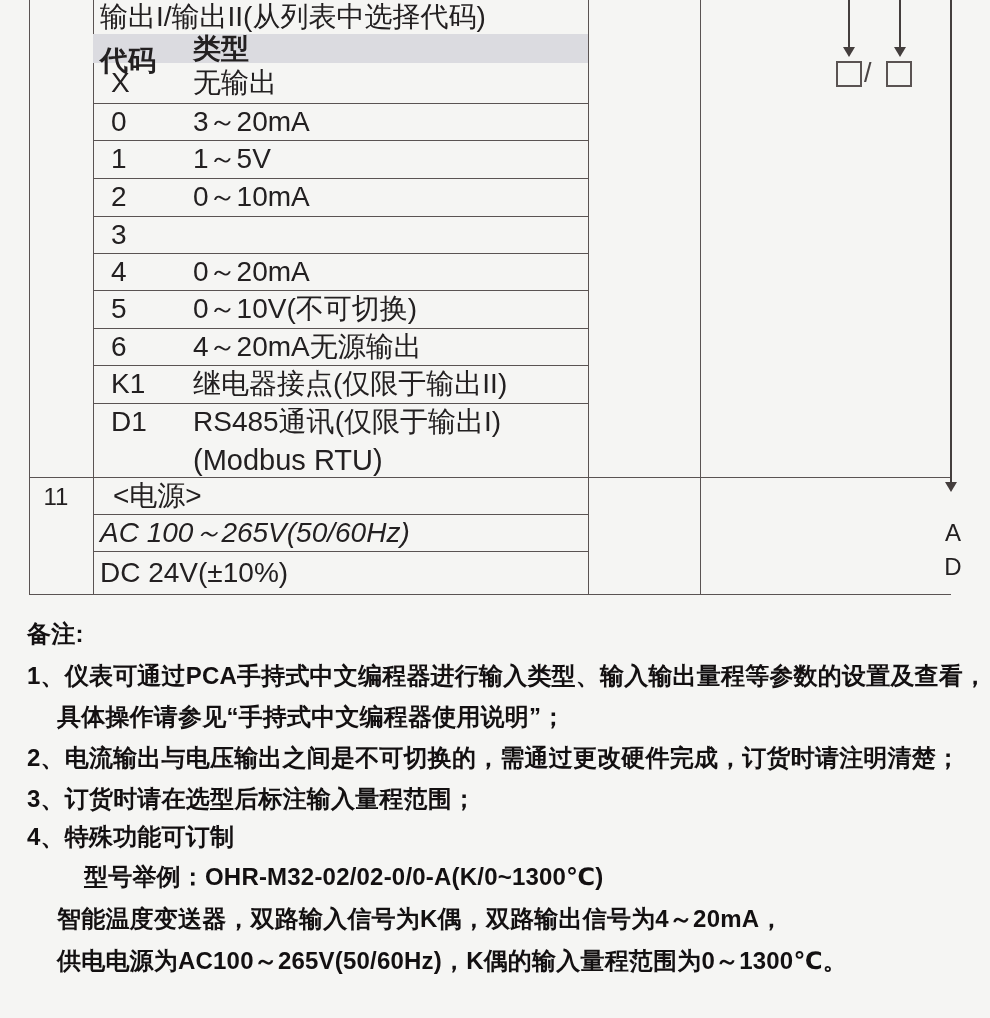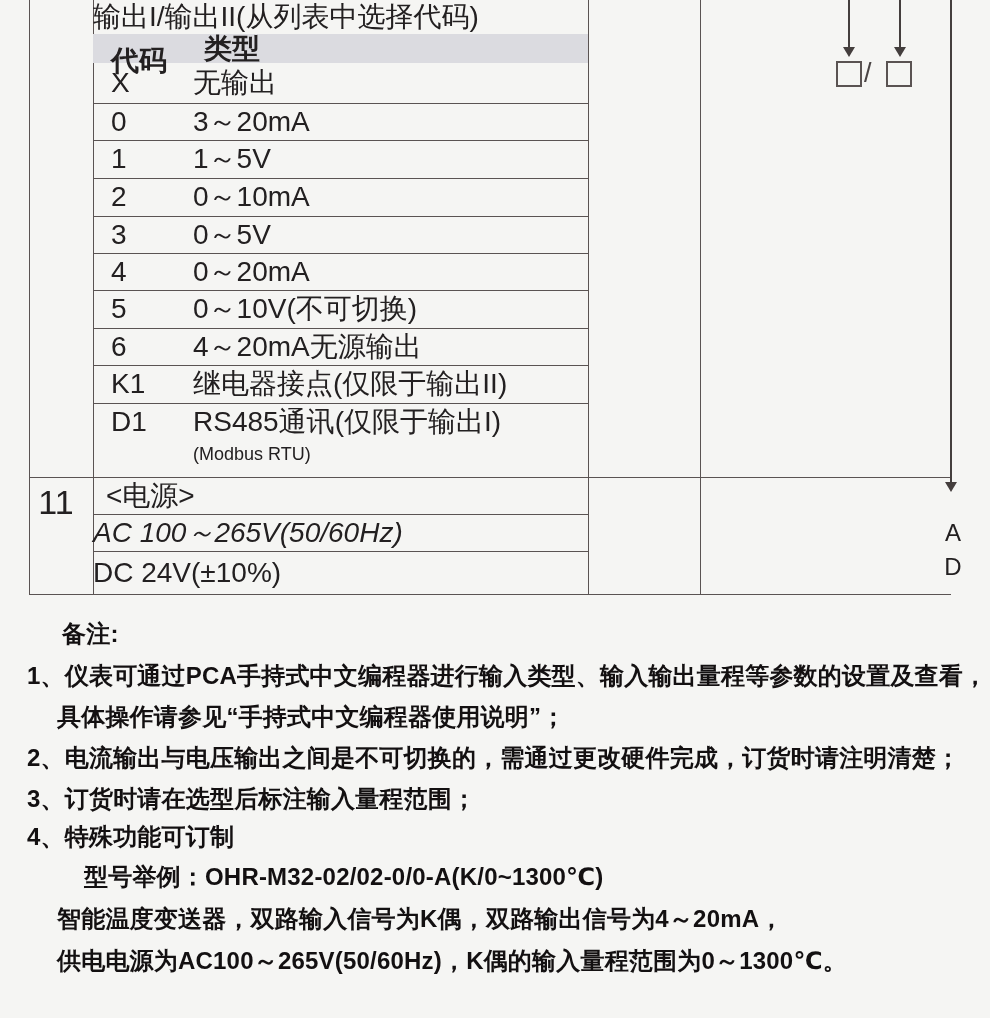--- a/index.html
+++ b/index.html
@@ -20,25 +20,25 @@
   
   .trow{
     position:absolute;left:93px;width:495px;
     display:flex;align-items:center;
     font-size:28px;font-weight:500;letter-spacing:0;
     white-space:nowrap;
   }
   .trow .code{padding-left:18px;width:82px;flex:0 0 auto;}
   .trow .type{flex:1;}
   .small{font-size:28px;font-weight:500;}
-  .cont-line{position:absolute;left:193px;font-size:18px;font-weight:500;white-space:nowrap;}
-  .sec-head{}
+  .cont-line{position:absolute;left:193px;font-size:29px;font-weight:500;white-space:nowrap;}
+  .sec-head{padding-left:7px;}
   .rownum{
     position:absolute;left:29px;width:54px;text-align:center;
-    font-size:34px;font-weight:500;
+    font-size:24px;font-weight:500;
   }
   
   .leader{position:absolute;width:2px;background:#443e3d;}
   .ahead{position:absolute;width:0;height:0;
     border-left:6px solid transparent;border-right:6px solid transparent;
     border-top:10px solid #443e3d;}
   .codebox{position:absolute;width:22px;height:22px;border:2px solid #5a5352;background:transparent;}
   .slash{position:absolute;font-size:27px;font-weight:400;color:#4a4444;}
   .side-code{position:absolute;width:26px;text-align:center;font-size:24px;font-weight:500;color:#232021;}
   
@@ -75,21 +75,21 @@
   <div class="hl" style="left:29px;top:477px;width:922px;"></div>
   <div class="hl" style="left:29px;top:594px;width:922px;"></div>
 
   <div class="band"></div>
 
   <div class="trow sec-head" style="top:0;height:34px;">
     <span>输出I/输出II(从列表中选择代码)</span>
   </div>
 
   <div class="trow" style="top:34px;height:29px;font-weight:600;">
-    <span class="code" style="padding-left:18px;width:93px;margin-top:24px;">代码</span>
+    <span class="code" style="padding-left:7px;width:93px;margin-top:24px;">代码</span>
     <span class="type">类型</span>
   </div>
 
   <div class="trow" style="top:63px;height:40px;">
     <span class="code">X</span>
     <span class="type"><span>无输出</span><span class="small"></span></span>
   </div>
   <div class="trow" style="top:103px;height:37px;">
     <span class="code">0</span>
     <span class="type"><span>3～20mA</span><span class="small"></span></span>
@@ -97,21 +97,20 @@
   <div class="trow" style="top:140px;height:38px;">
     <span class="code">1</span>
     <span class="type"><span>1～5V</span><span class="small"></span></span>
   </div>
   <div class="trow" style="top:178px;height:38px;">
     <span class="code">2</span>
     <span class="type"><span>0～10mA</span><span class="small"></span></span>
   </div>
   <div class="trow" style="top:216px;height:37px;">
     <span class="code">3</span>
-    <span class="type"><span>0～5V</span><span class="small"></span></span>
   </div>
   <div class="trow" style="top:253px;height:37px;">
     <span class="code">4</span>
     <span class="type"><span>0～20mA</span><span class="small"></span></span>
   </div>
   <div class="trow" style="top:290px;height:38px;">
     <span class="code">5</span>
     <span class="type"><span>0～10V</span><span class="small">(不可切换)</span></span>
   </div>
   <div class="trow" style="top:328px;height:37px;">
@@ -147,21 +146,21 @@
 
   <div class="leader" style="left:899px;top:0;height:47px;"></div>
   <div class="ahead" style="left:894px;top:47px;"></div>
   <div class="codebox" style="left:886px;top:61px;"></div>
 
   <div class="leader" style="left:950px;top:0;height:482px;"></div>
   <div class="ahead" style="left:945px;top:482px;"></div>
   <div class="side-code" style="left:940px;top:519px;">A</div>
   <div class="side-code" style="left:940px;top:553px;">D</div>
 
-  <div class="note-line" style="top:618px;margin-left:35px;">备注:</div>
+  <div class="note-line" style="top:618px;">备注:</div>
   <div class="note-line" style="top:660px;">1、仪表可通过PCA手持式中文编程器进行输入类型、输入输出量程等参数的设置及查看，</div>
   <div class="note-line indent" style="top:701px;">具体操作请参见“手持式中文编程器使用说明”；</div>
   <div class="note-line" style="top:742px;">2、电流输出与电压输出之间是不可切换的，需通过更改硬件完成，订货时请注明清楚；</div>
   <div class="note-line" style="top:783px;">3、订货时请在选型后标注输入量程范围；</div>
   <div class="note-line" style="top:821px;">4、特殊功能可订制</div>
   <div class="note-line indent" style="top:861px;margin-left:27px;">型号举例：OHR-M32-02/02-0/0-A(K/0~1300℃)</div>
   <div class="note-line indent" style="top:903px;">智能温度变送器，双路输入信号为K偶，双路输出信号为4～20mA，</div>
   <div class="note-line indent" style="top:945px;">供电电源为AC100～265V(50/60Hz)，K偶的输入量程范围为0～1300℃。</div>
 
 </div>

